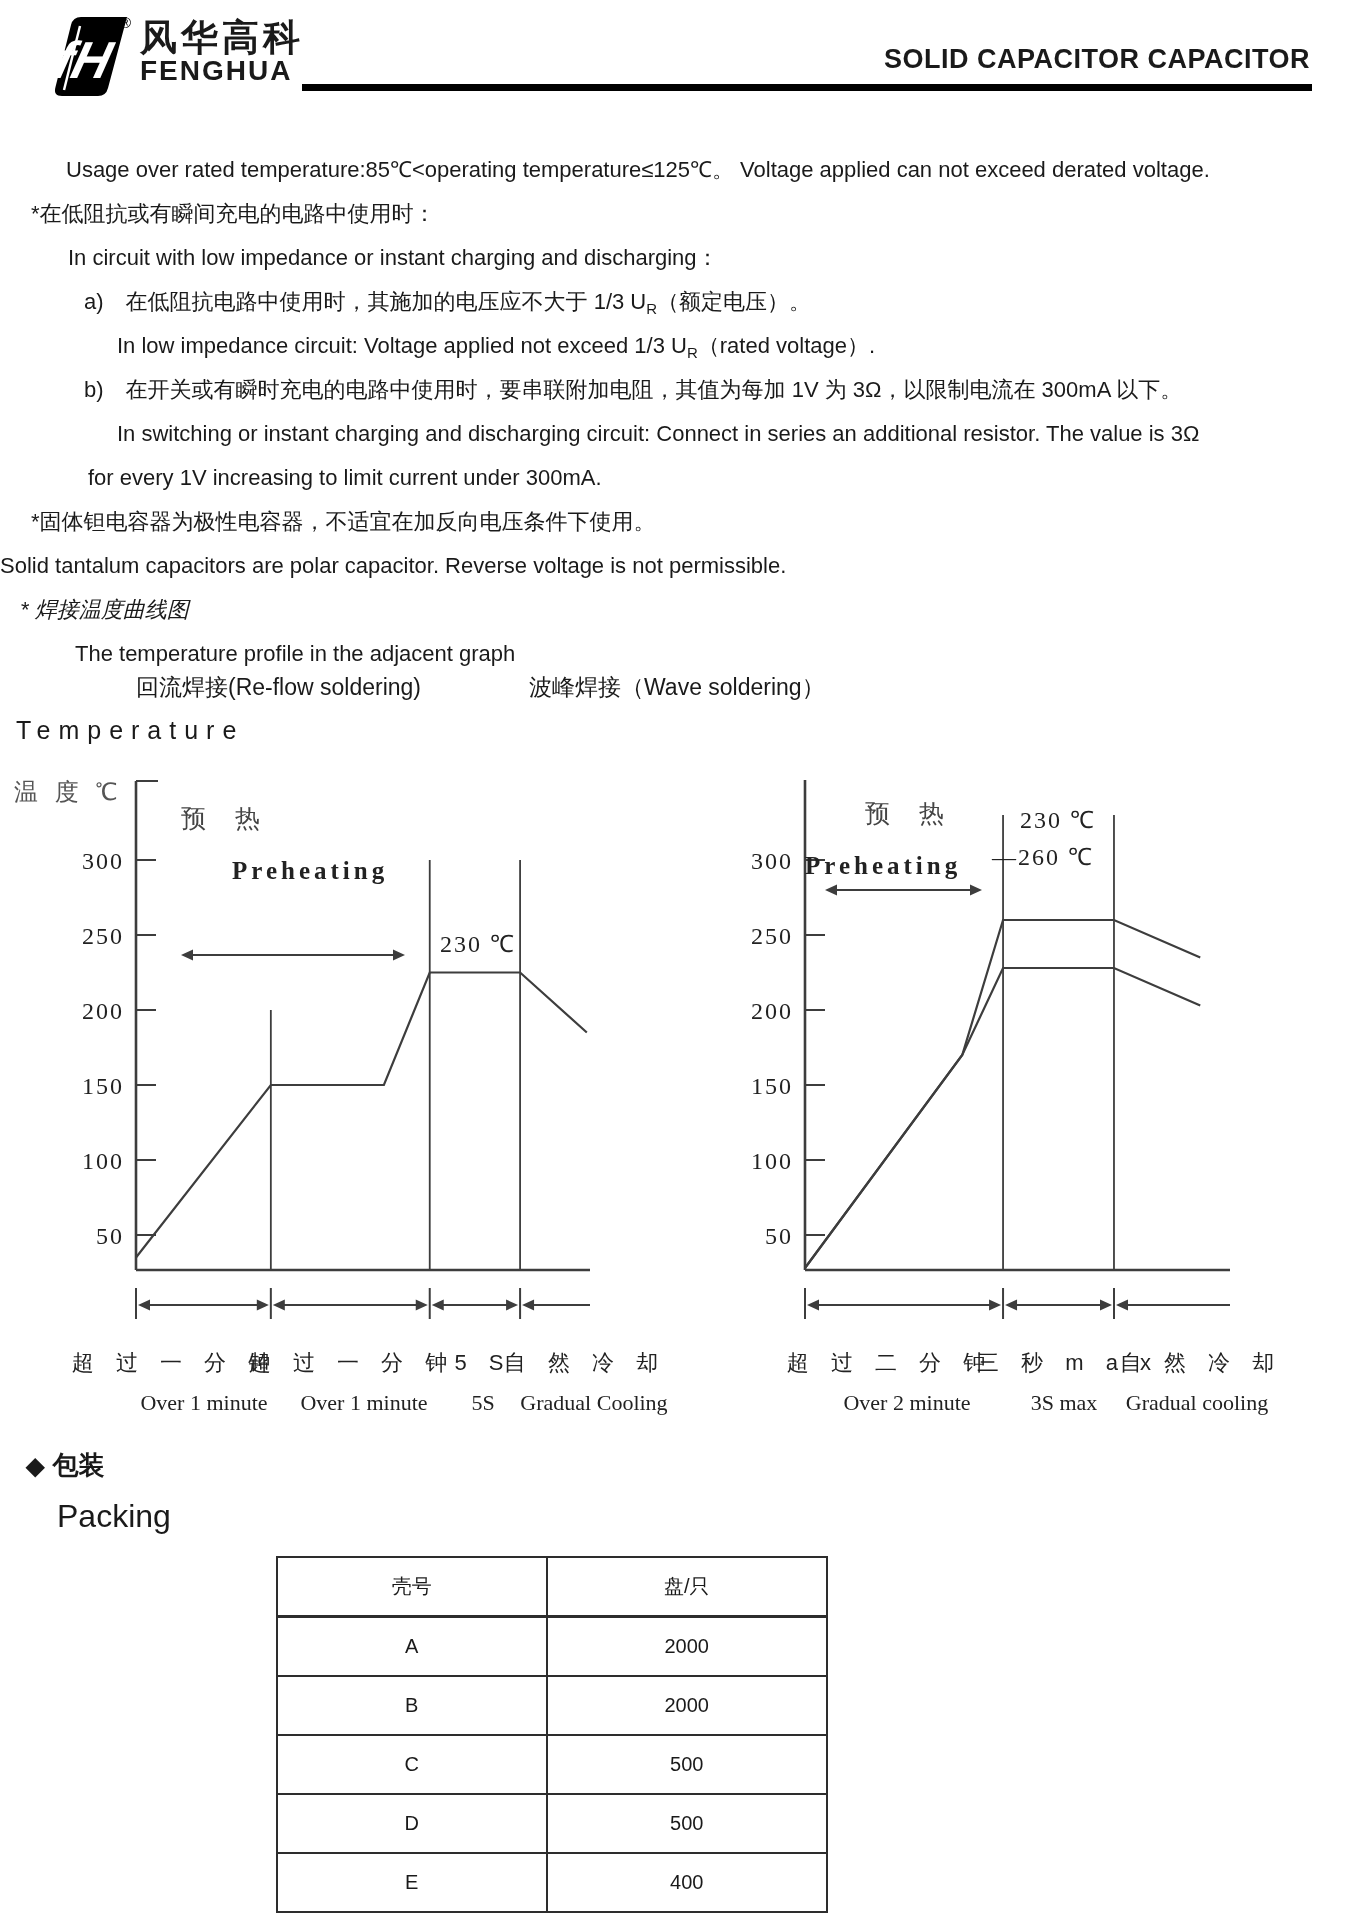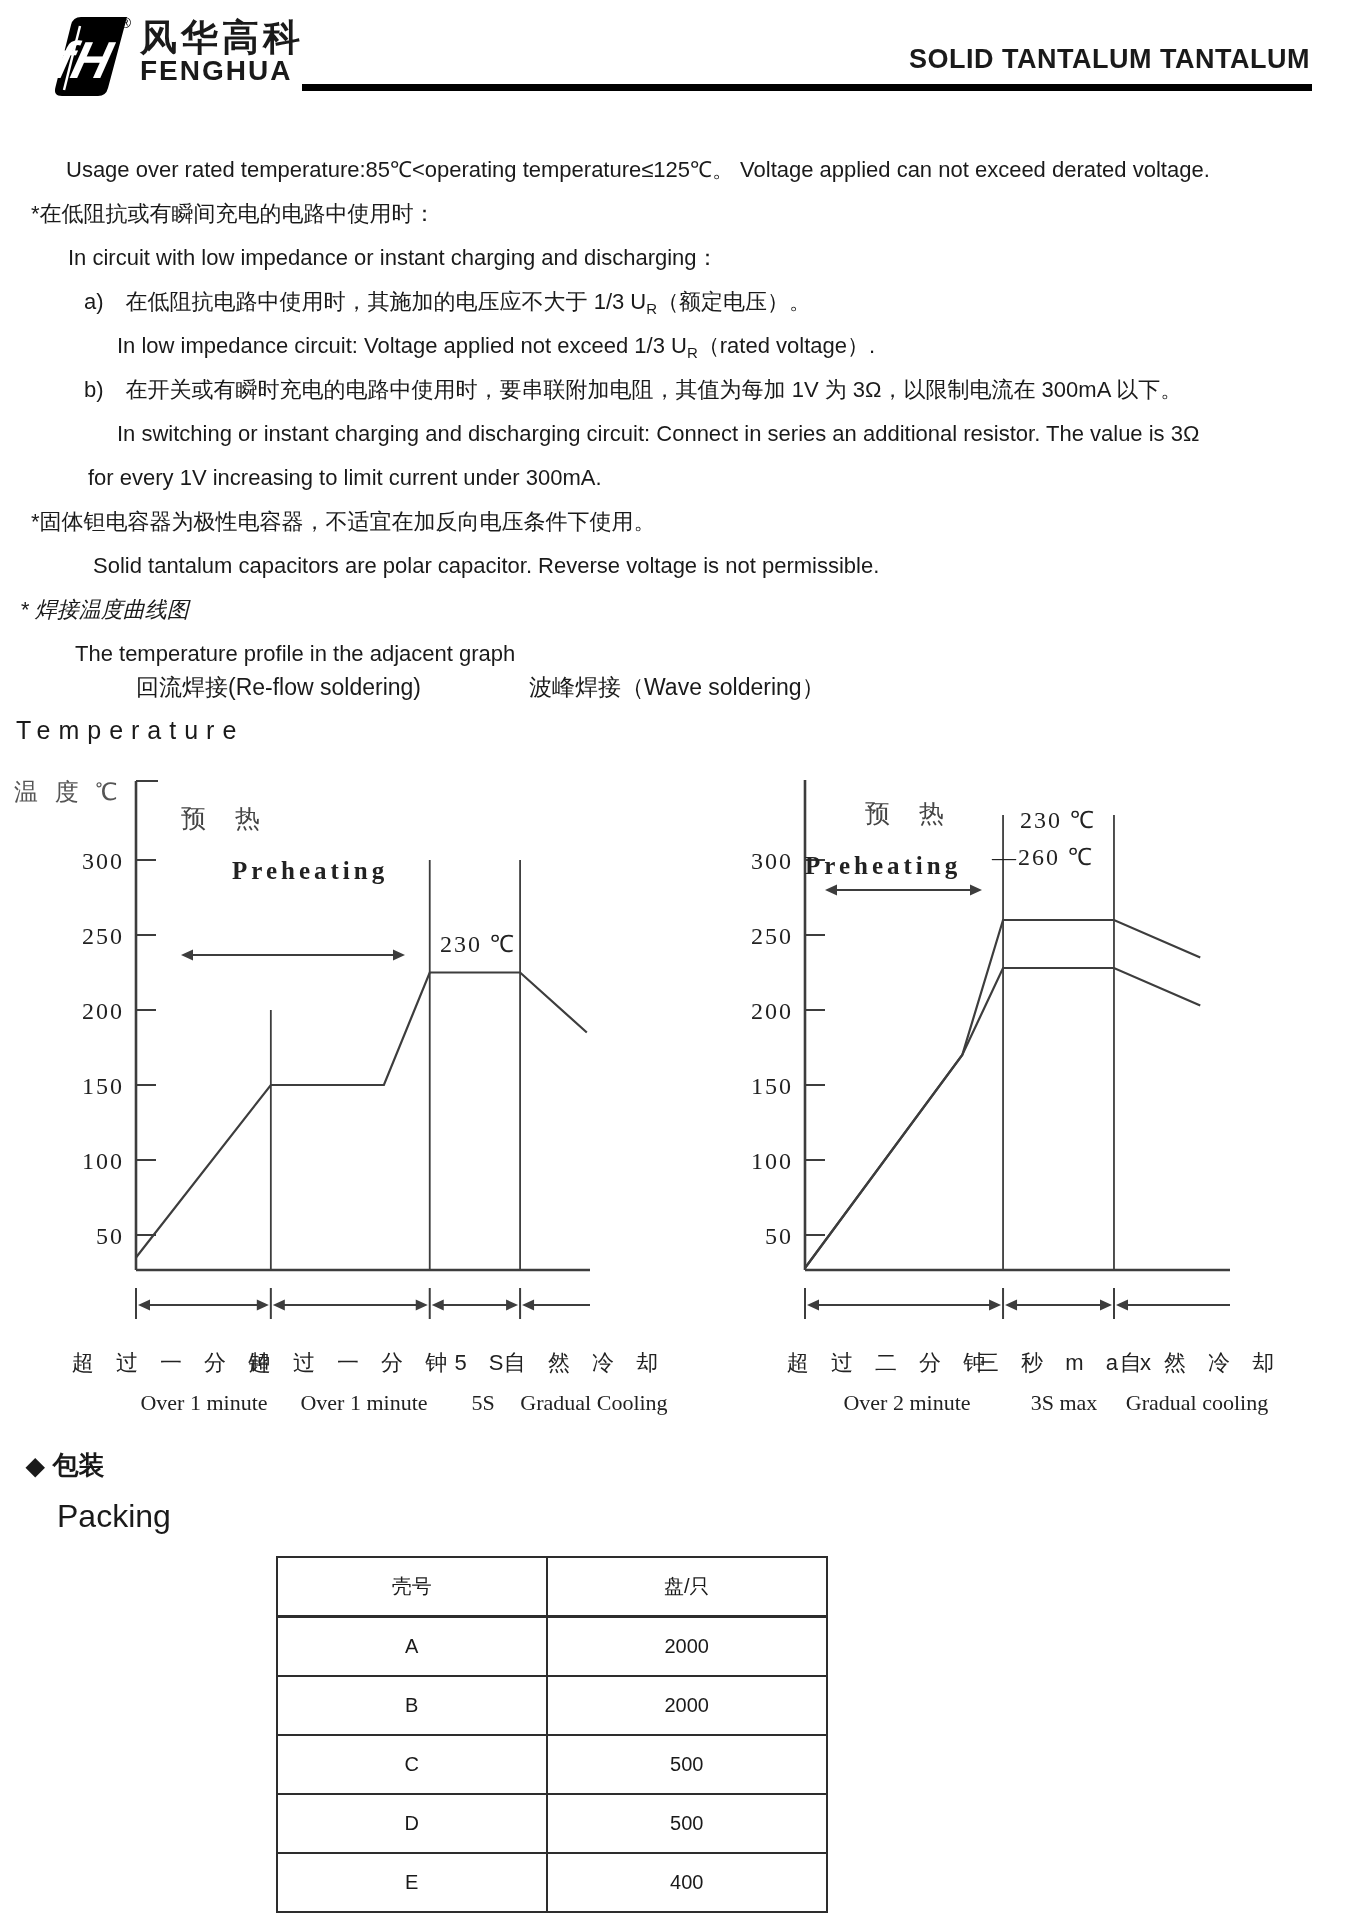--- a/index.html
+++ b/index.html
@@ -57,35 +57,35 @@
     <svg class="logo-mark" width="104" height="92" viewBox="0 0 104 92">
       <path d="M34 84 Q25 84 27.5 75 L43 13 Q45 5 53 5 L99 5 L80 76 Q78 84 70 84 Z" fill="#000"></path>
       <line x1="36" y1="78" x2="52" y2="14" stroke="#fff" stroke-width="2.5"></line>
       <text x="40" y="66" transform="skewX(-14)" font-size="52" font-weight="bold" font-style="italic" fill="#fff" font-family="Liberation Sans, sans-serif">fH</text>
       <text x="92" y="16" font-size="15" fill="#000">®</text>
     </svg>
     <div class="logo-text">
       <div class="logo-cn">风华高科</div>
       <div class="logo-en">FENGHUA</div>
     </div>
-    <div class="doc-title">SOLID TANTALUM TANTALUM</div>
+    <div class="doc-title">SOLID CAPACITOR CAPACITOR</div>
     <div class="header-rule"></div>
   </div>
 
   <div class="paragraphs" id="paragraphs">
       <div class="pline" style="padding-left: 66px;"><span>Usage over rated temperature:85℃&lt;operating temperature≤125℃。 Voltage applied can not exceed derated voltage.</span></div>
       <div class="pline" style="padding-left: 31px;"><span>*在低阻抗或有瞬间充电的电路中使用时：</span></div>
       <div class="pline" style="padding-left: 68px;"><span>In circuit with low impedance or instant charging and discharging：</span></div>
       <div class="pline" style="padding-left: 84px;"><span>a)　在低阻抗电路中使用时，其施加的电压应不大于 1/3 U</span><sub>R</sub><span>（额定电压）。</span></div>
       <div class="pline" style="padding-left: 117px;"><span>In low impedance circuit: Voltage applied not exceed 1/3 U</span><sub>R</sub><span>（rated voltage）.</span></div>
       <div class="pline" style="padding-left: 84px;"><span>b)　在开关或有瞬时充电的电路中使用时，要串联附加电阻，其值为每加 1V 为 3Ω，以限制电流在 300mA 以下。</span></div>
       <div class="pline" style="padding-left: 117px;"><span>In switching or instant charging and discharging circuit: Connect in series an additional resistor. The value is 3Ω</span></div>
       <div class="pline" style="padding-left: 88px;"><span>for every 1V increasing to limit current under 300mA.</span></div>
       <div class="pline" style="padding-left: 31px;"><span>*固体钽电容器为极性电容器，不适宜在加反向电压条件下使用。</span></div>
-      <div class="pline" style="padding-left: 93px;"><span>Solid tantalum capacitors are polar capacitor. Reverse voltage is not permissible.</span></div>
+      <div class="pline" style=""><span>Solid tantalum capacitors are polar capacitor. Reverse voltage is not permissible.</span></div>
       <div class="pline" style="padding-left: 20px; font-style: italic;"><span>* 焊接温度曲线图</span></div>
       <div class="pline" style="padding-left: 75px;"><span>The temperature profile in the adjacent graph</span></div>
     </div>
 
   <div class="chart-captions">
     <span class="cap-reflow">回流焊接(Re-flow soldering)</span>
     <span class="cap-wave">波峰焊接（Wave soldering）</span>
   </div>
   <div class="temp-heading">Temperature</div>
 

